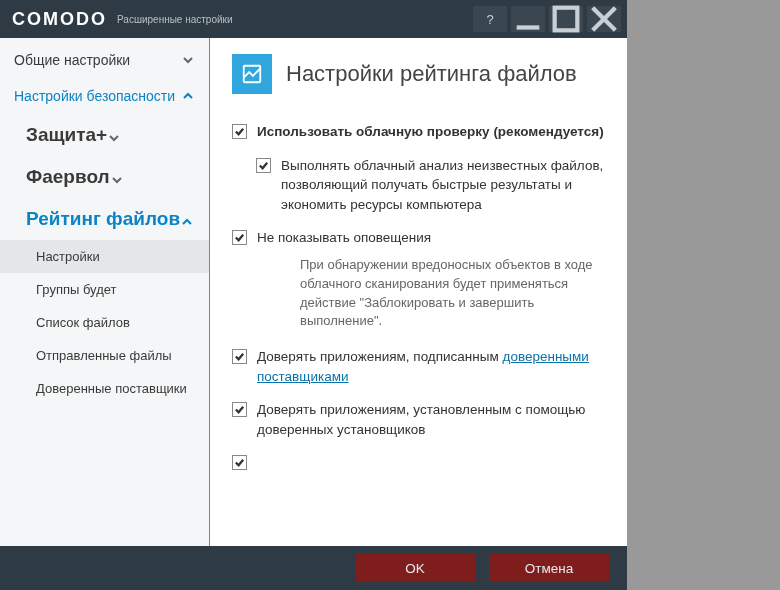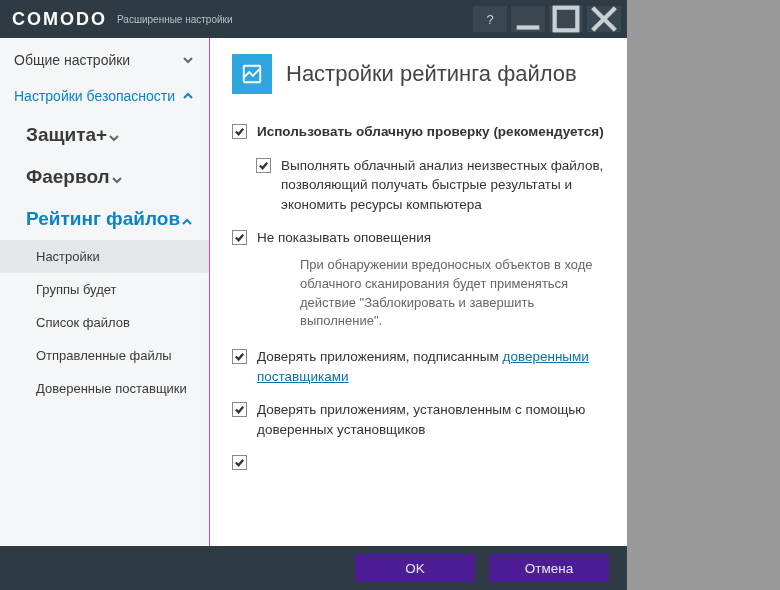--- a/index.html
+++ b/index.html
@@ -29,21 +29,21 @@
   .opt { display: flex; align-items: flex-start; gap: 10px; margin-bottom: 14px; line-height: 1.45; }
   .opt.sub { margin-left: 24px; }
   .opt .chk { flex: 0 0 15px; margin-top: 2px; }
   .chk { width: 15px; height: 15px; border: 1px solid #888; background: #fff; display: flex; align-items: center; justify-content: center; cursor: pointer; }
   .chk svg { width: 11px; height: 11px; stroke: #333; stroke-width: 2.5; fill: none; }
   .opt-label { font-size: 13.5px; color: #333; }
   .opt-label.bold { font-weight: 600; }
   .opt-desc { font-size: 13px; color: #666; margin: -6px 0 16px 68px; line-height: 1.45; }
   .link { color: #0a72a8; text-decoration: underline; cursor: pointer; }
   .footer { height: 44px; background: #2e3b44; display: flex; align-items: center; justify-content: flex-end; gap: 14px; padding: 0 18px; }
-  .btn { width: 120px; height: 28px; background: #4c1d95; color: #e6eaed; font-size: 13.5px; display: flex; align-items: center; justify-content: center; cursor: pointer; }
+  .btn { width: 120px; height: 28px; background: #7f1d1d; color: #e6eaed; font-size: 13.5px; display: flex; align-items: center; justify-content: center; cursor: pointer; }
 </style>
 </head>
 <body>
 
 <div class="window">
 
   <div class="titlebar">
     <span class="brand">COMODO</span>
     <span class="subtitle">Расширенные настройки</span>
     <div class="winbtns">

